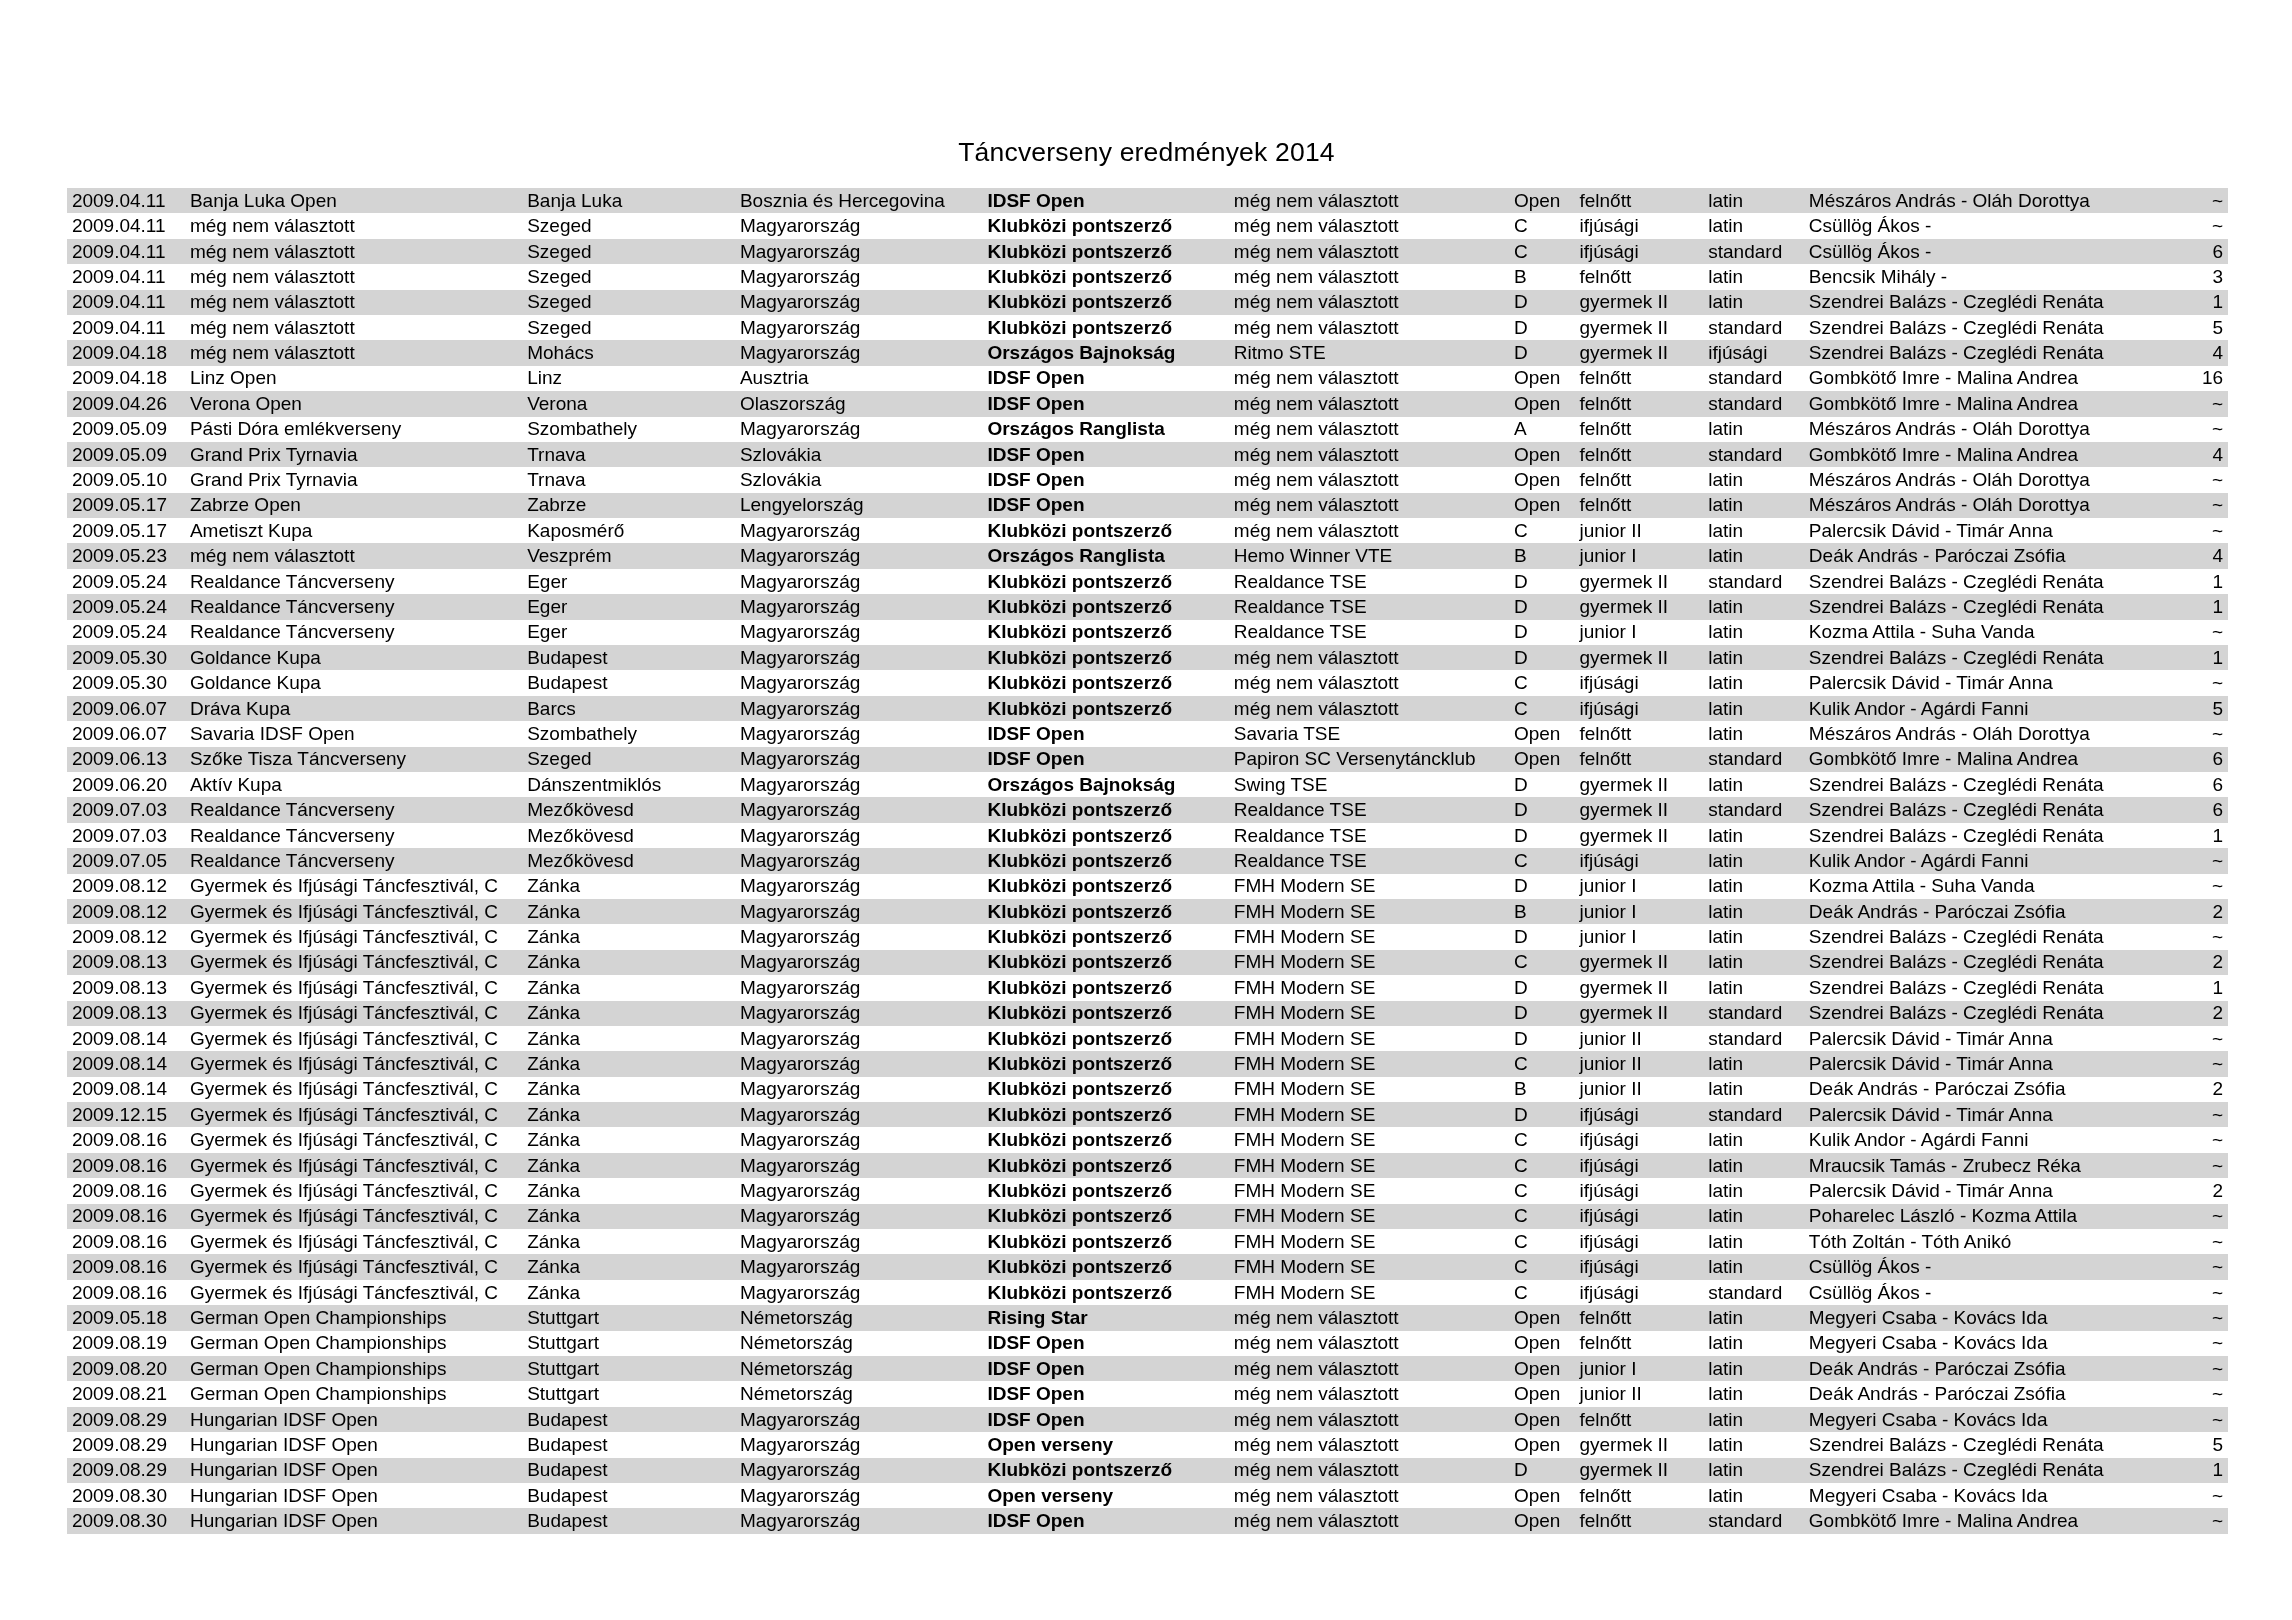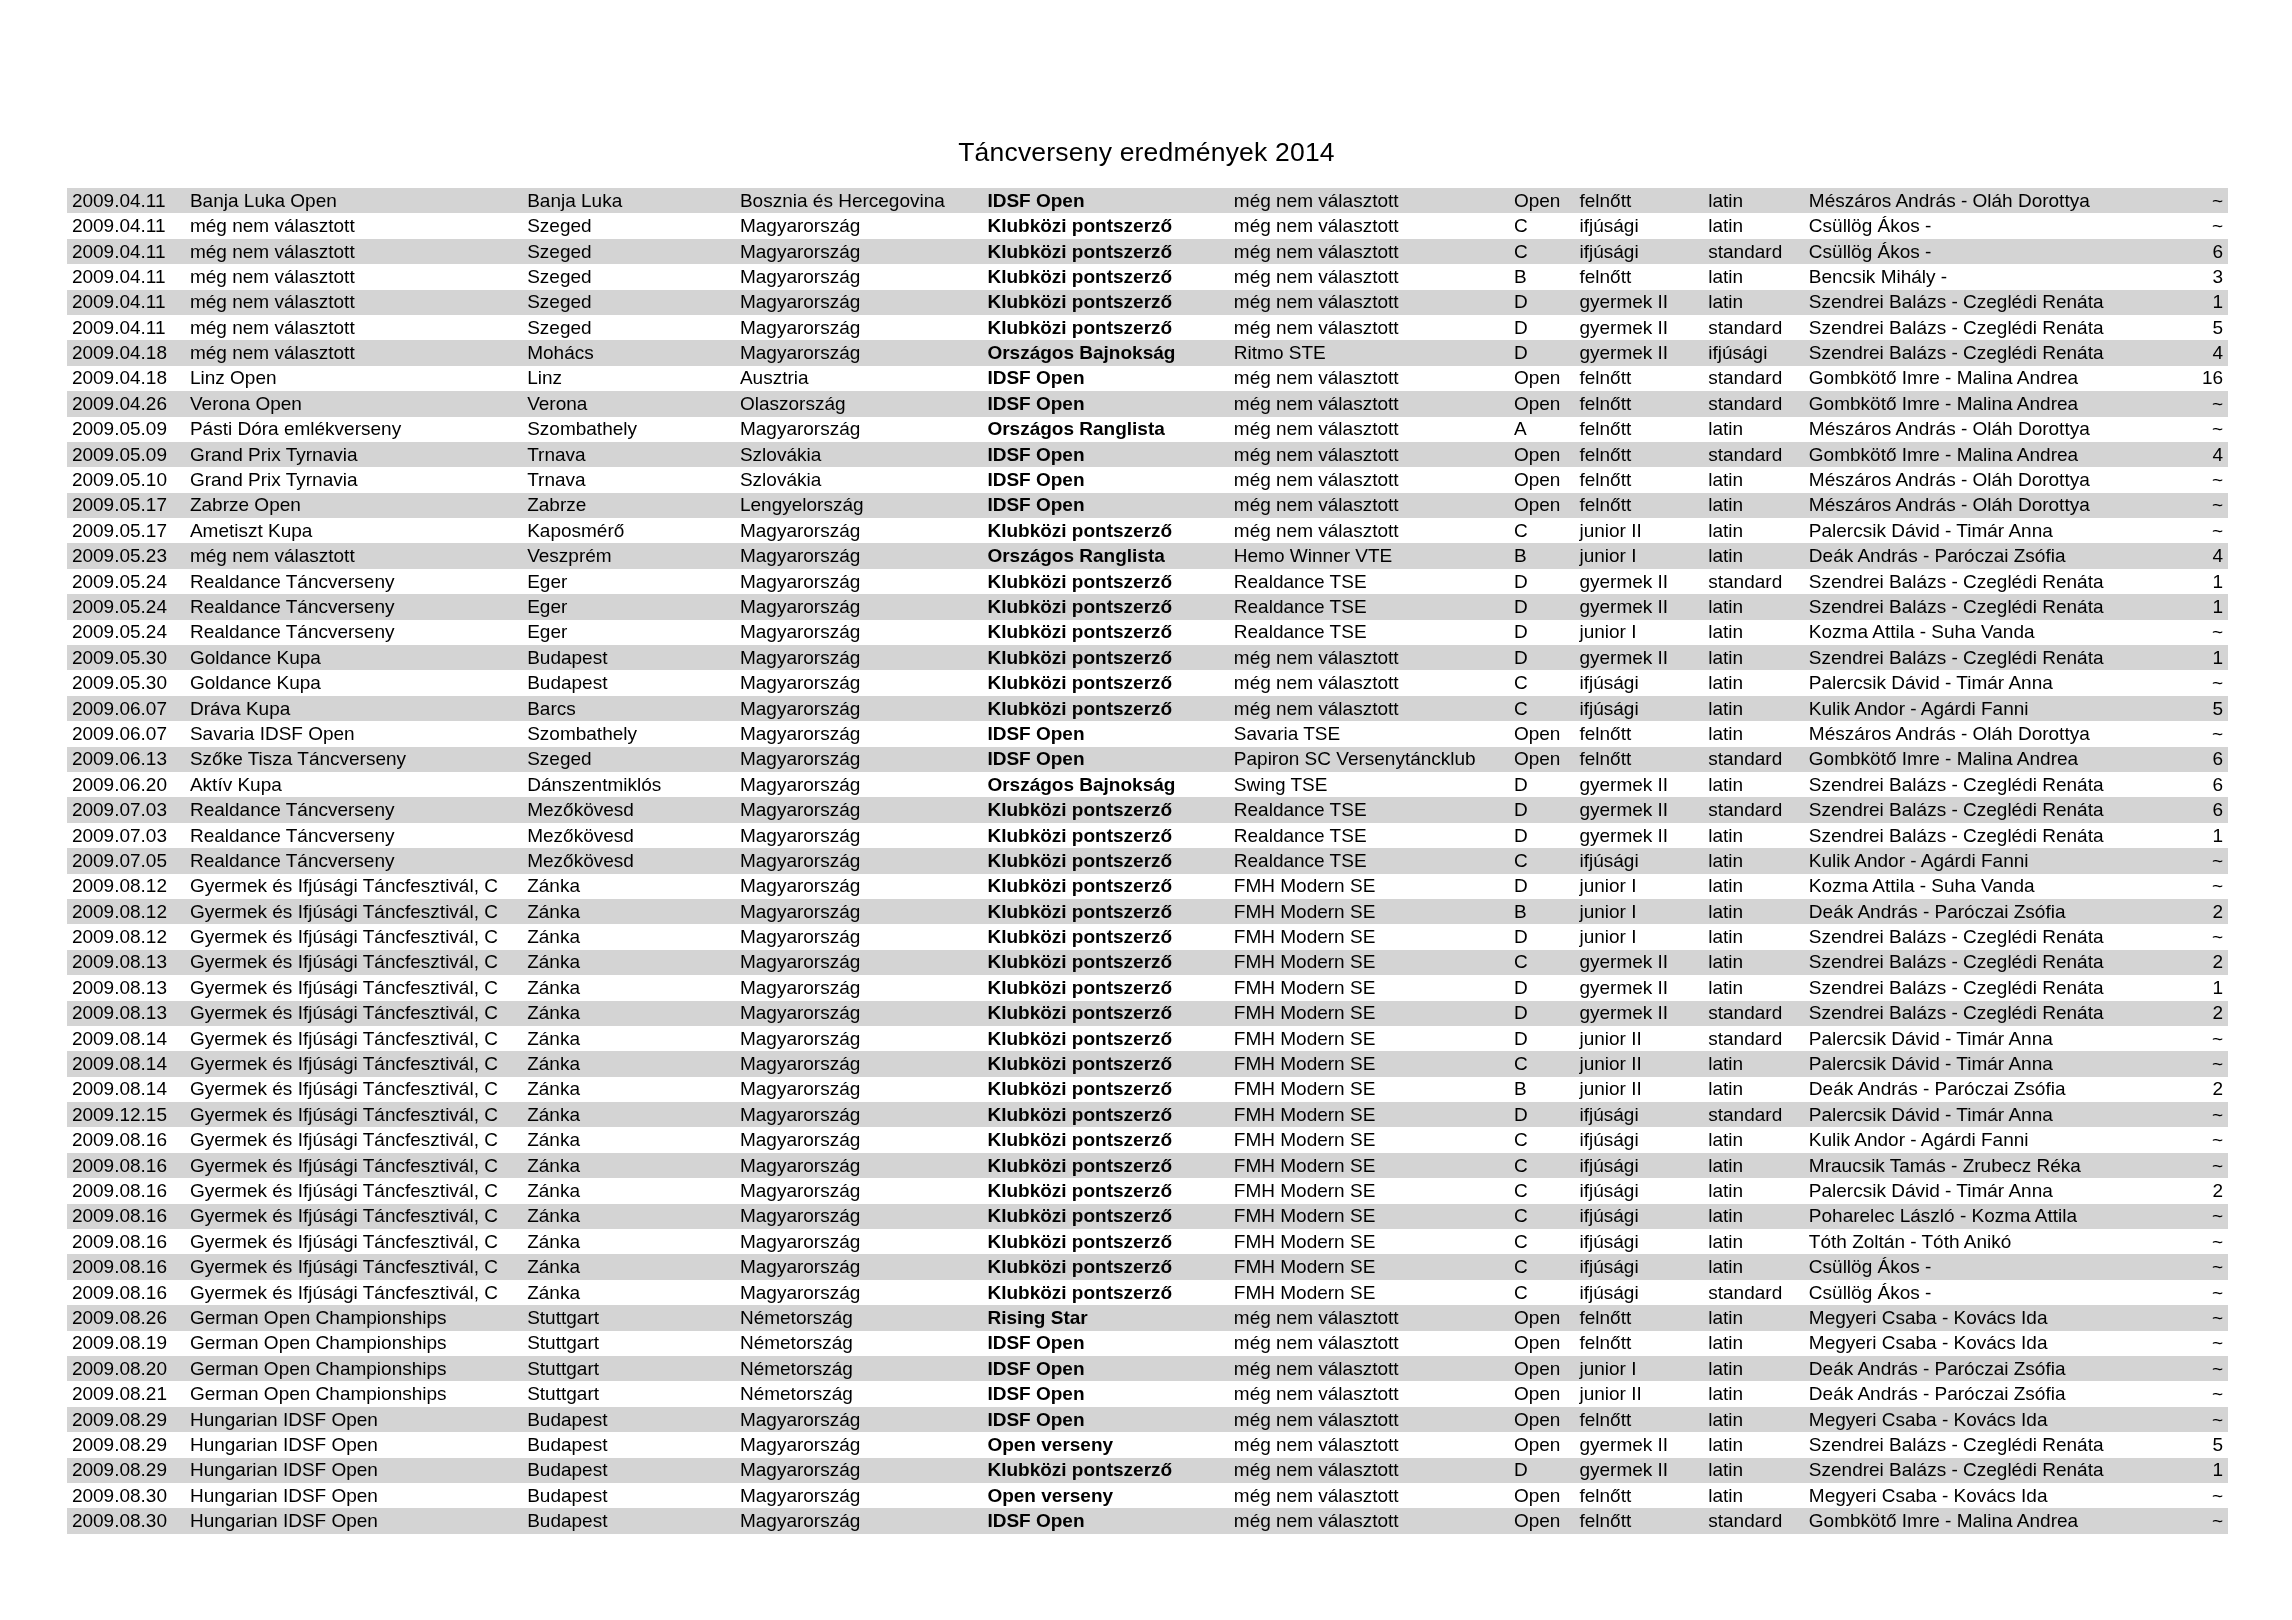--- a/index.html
+++ b/index.html
@@ -649,21 +649,21 @@
             <td class="c-country">Magyarország</td>
             <td class="c-type">Klubközi pontszerző</td>
             <td class="c-club">FMH Modern SE</td>
             <td class="c-class">C</td>
             <td class="c-agegrp">ifjúsági</td>
             <td class="c-style">standard</td>
             <td class="c-couple">Csüllög Ákos -</td>
             <td class="c-place">~</td>
           </tr>
           <tr class="odd">
-            <td class="c-date">2009.08.26</td>
+            <td class="c-date">2009.05.18</td>
             <td class="c-event">German Open Championships</td>
             <td class="c-city">Stuttgart</td>
             <td class="c-country">Németország</td>
             <td class="c-type">Rising Star</td>
             <td class="c-club">még nem választott</td>
             <td class="c-class">Open</td>
             <td class="c-agegrp">felnőtt</td>
             <td class="c-style">latin</td>
             <td class="c-couple">Megyeri Csaba - Kovács Ida</td>
             <td class="c-place">~</td>

